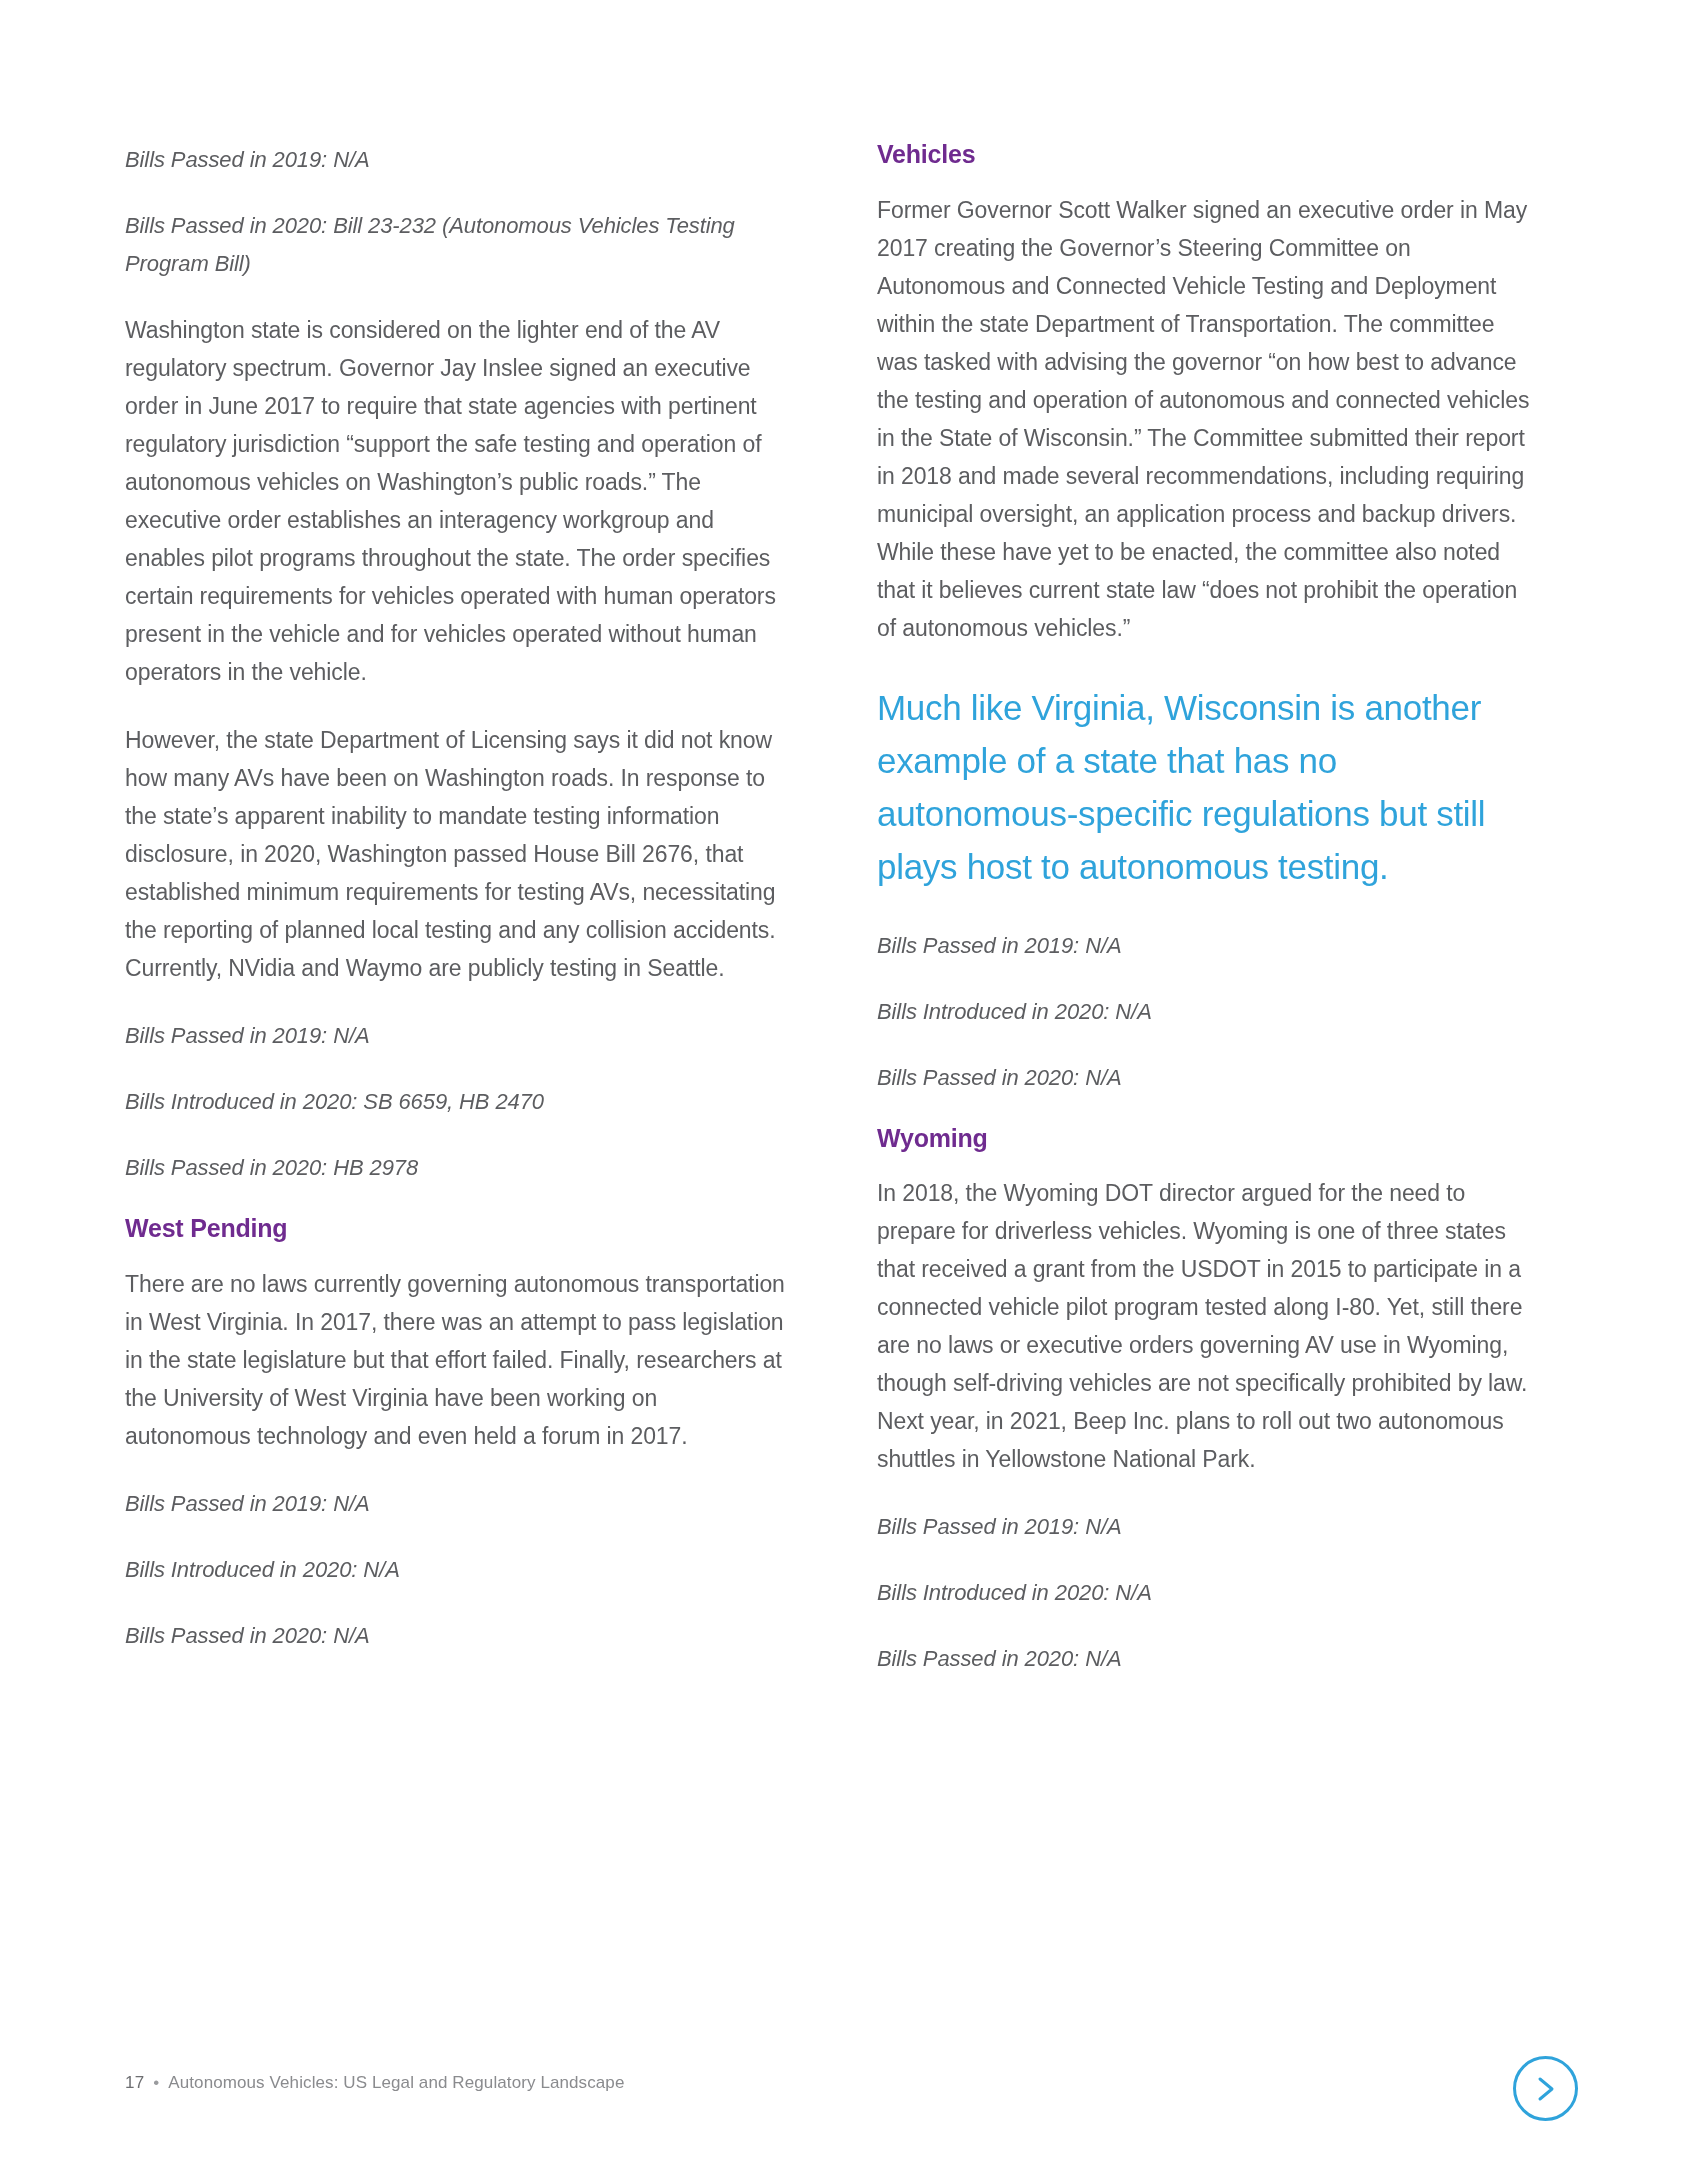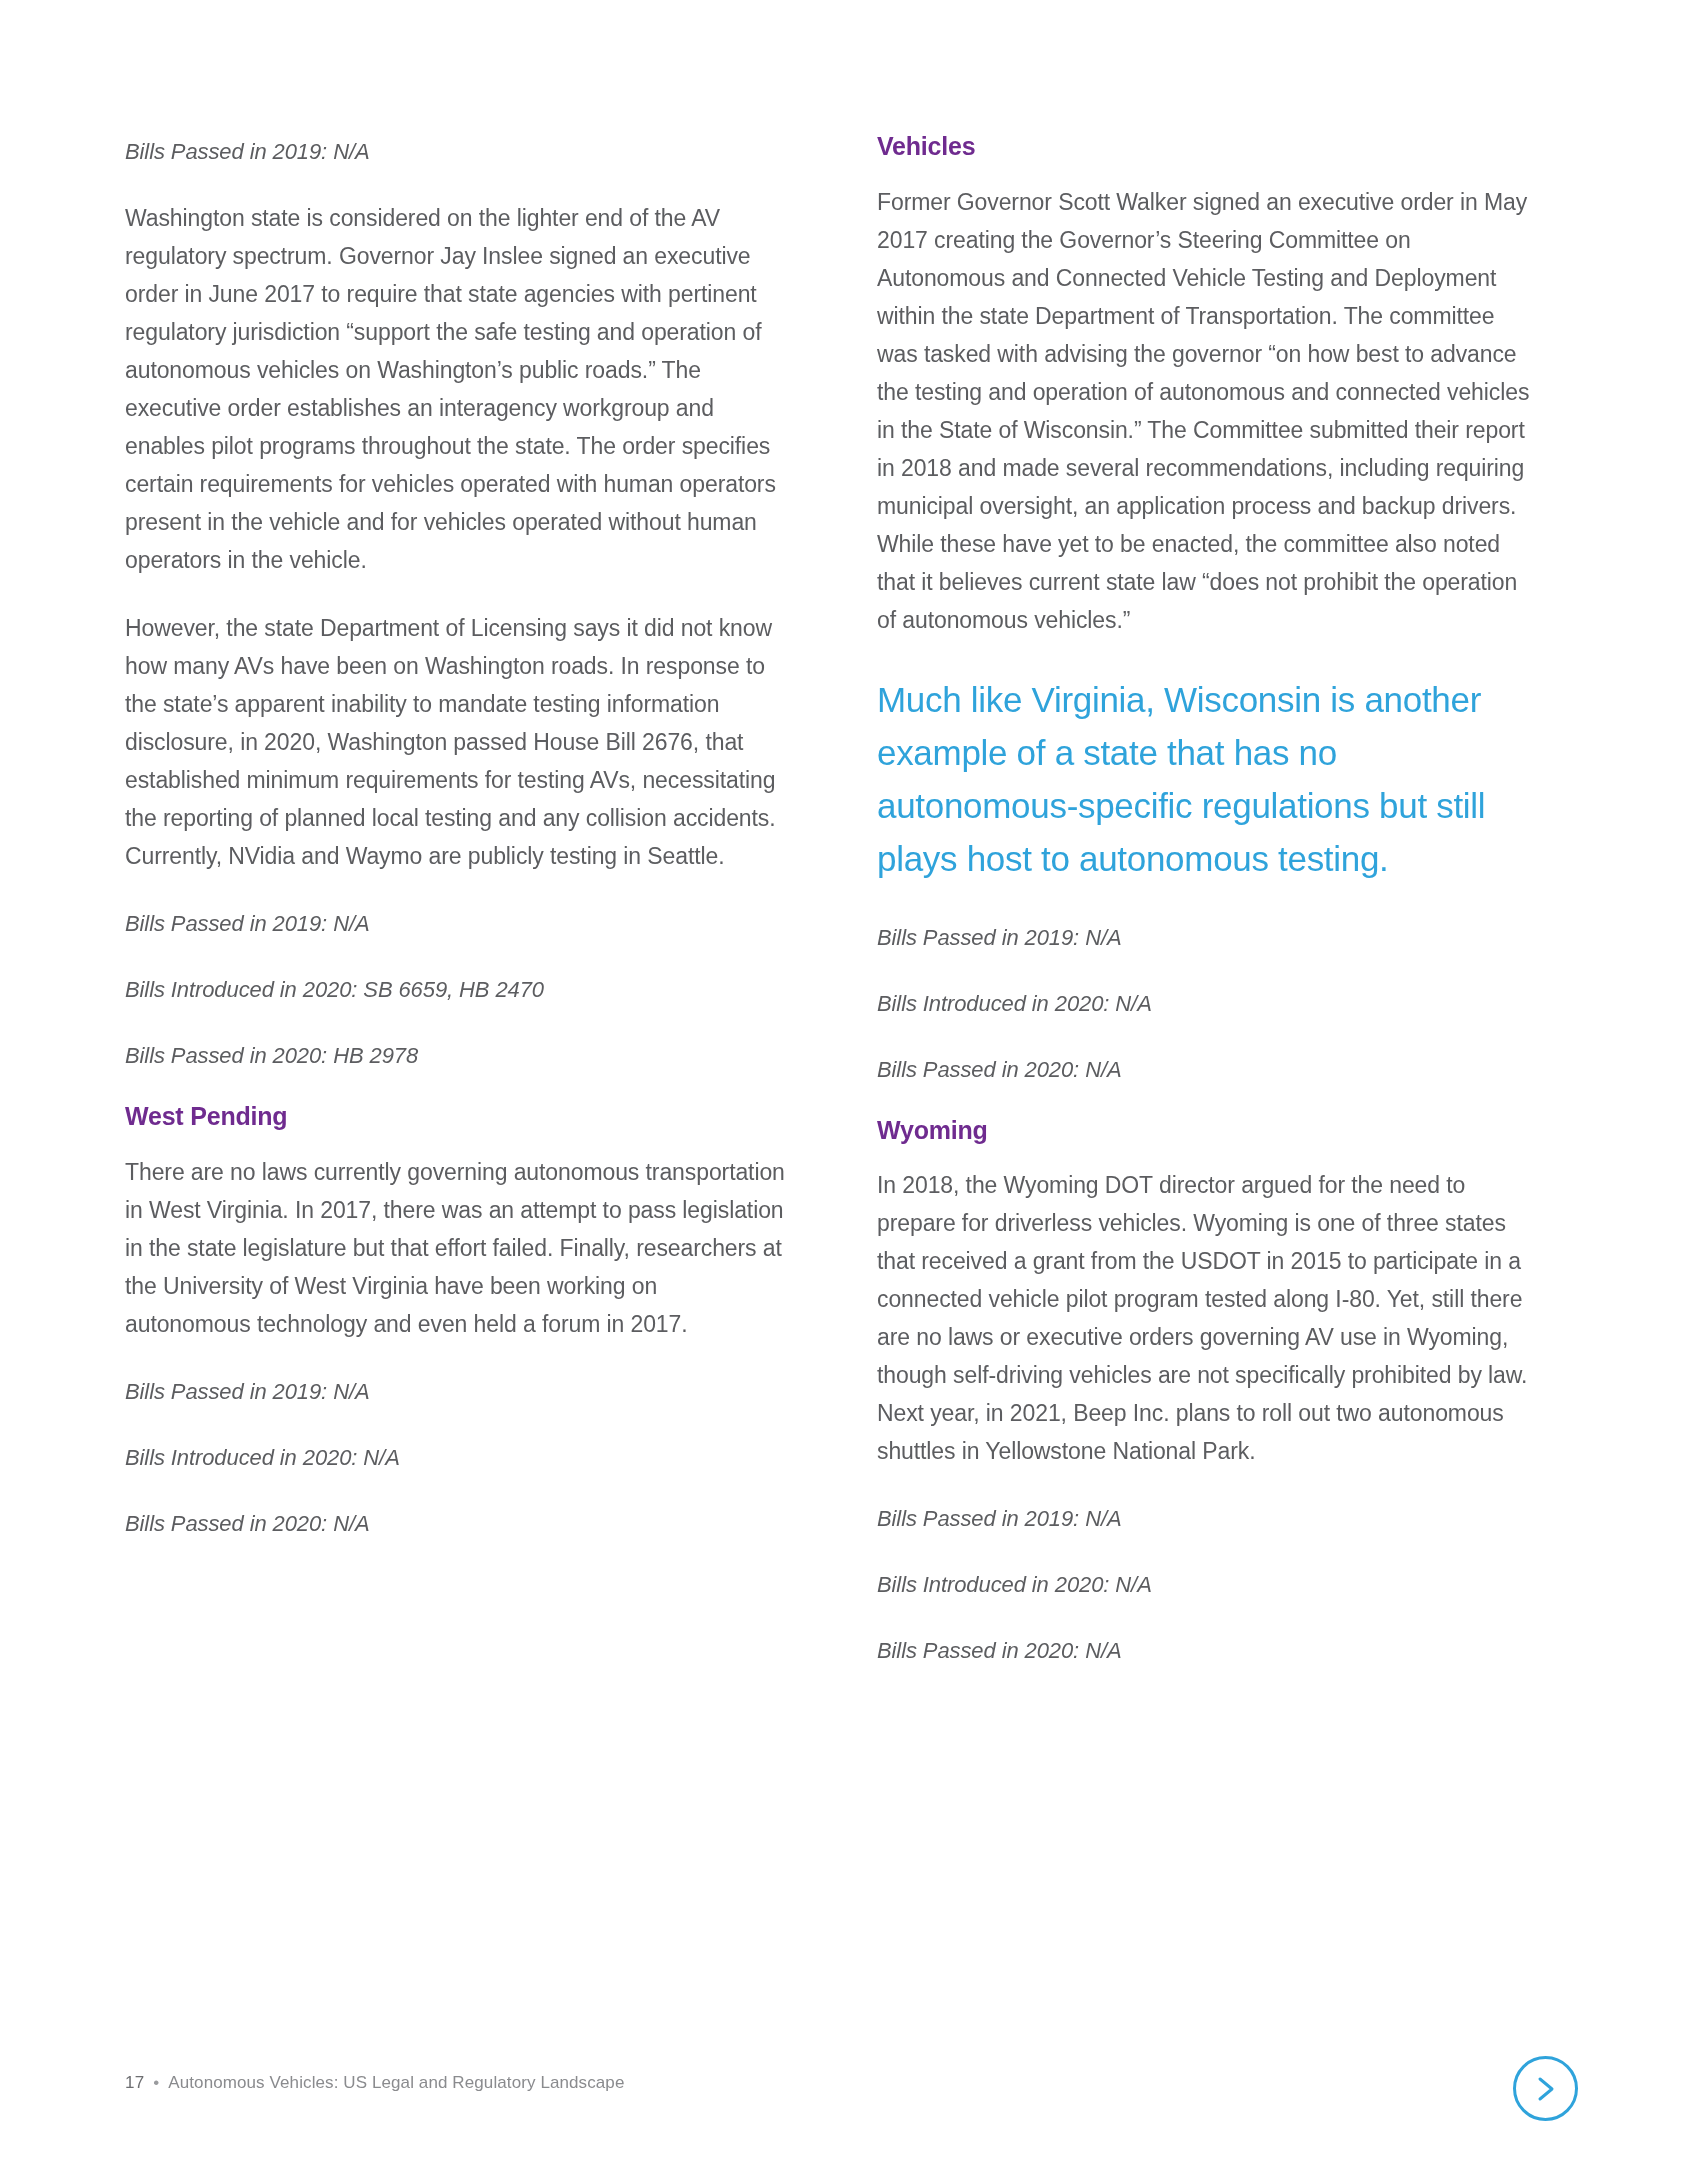--- a/index.html
+++ b/index.html
@@ -24,20 +24,21 @@
   .columns {
     position: absolute;
     left: 125px;
     top: 133px;
     width: 1416px;
     display: flex;
     gap: 89px;
   }
   .col {
     width: 663px;
+    margin-top: 8px;
   }
   .col-right { width: 663px; }
 
   h2.state-heading {
     font-family: "Liberation Sans", sans-serif;
     font-size: 25px;
     font-weight: bold;
     color: #6F2B8F;
     margin: 0 0 22px 0;
     letter-spacing: -0.2px;
@@ -121,20 +122,21 @@
 </head>
 <body>
 
 <div class="page">
 
   <div class="columns">
 
     <div class="col col-left">
 
       <p class="bills">Bills Passed in 2019: N/A</p>
+      <p class="bills">Bills Passed in 2020: Bill 23-232 (Autonomous Vehicles Testing Program Bill)</p>
 
       <p class="body">Washington state is considered on the lighter end of the AV regulatory spectrum. Governor Jay Inslee signed an executive order in June 2017 to require that state agencies with pertinent regulatory jurisdiction “support the safe testing and operation of autonomous vehicles on Washington’s public roads.” The executive order establishes an interagency workgroup and enables pilot programs throughout the state. The order specifies certain requirements for vehicles operated with human operators present in the vehicle and for vehicles operated without human operators in the vehicle.</p>
       <p class="body">However, the state Department of Licensing says it did not know how many AVs have been on Washington roads. In response to the state’s apparent inability to mandate testing information disclosure, in 2020, Washington passed House Bill 2676, that established minimum requirements for testing AVs, necessitating the reporting of planned local testing and any collision accidents. Currently, NVidia and Waymo are publicly testing in Seattle.</p>
 
       <p class="bills">Bills Passed in 2019: N/A</p>
       <p class="bills">Bills Introduced in 2020: SB 6659, HB 2470</p>
       <p class="bills">Bills Passed in 2020: HB 2978</p>
 
       <h2 class="state-heading gap-before">West Pending</h2>
       <p class="body">There are no laws currently governing autonomous transportation in West Virginia. In 2017, there was an attempt to pass legislation in the state legislature but that effort failed. Finally, researchers at the University of West Virginia have been working on autonomous technology and even held a forum in 2017.</p>

